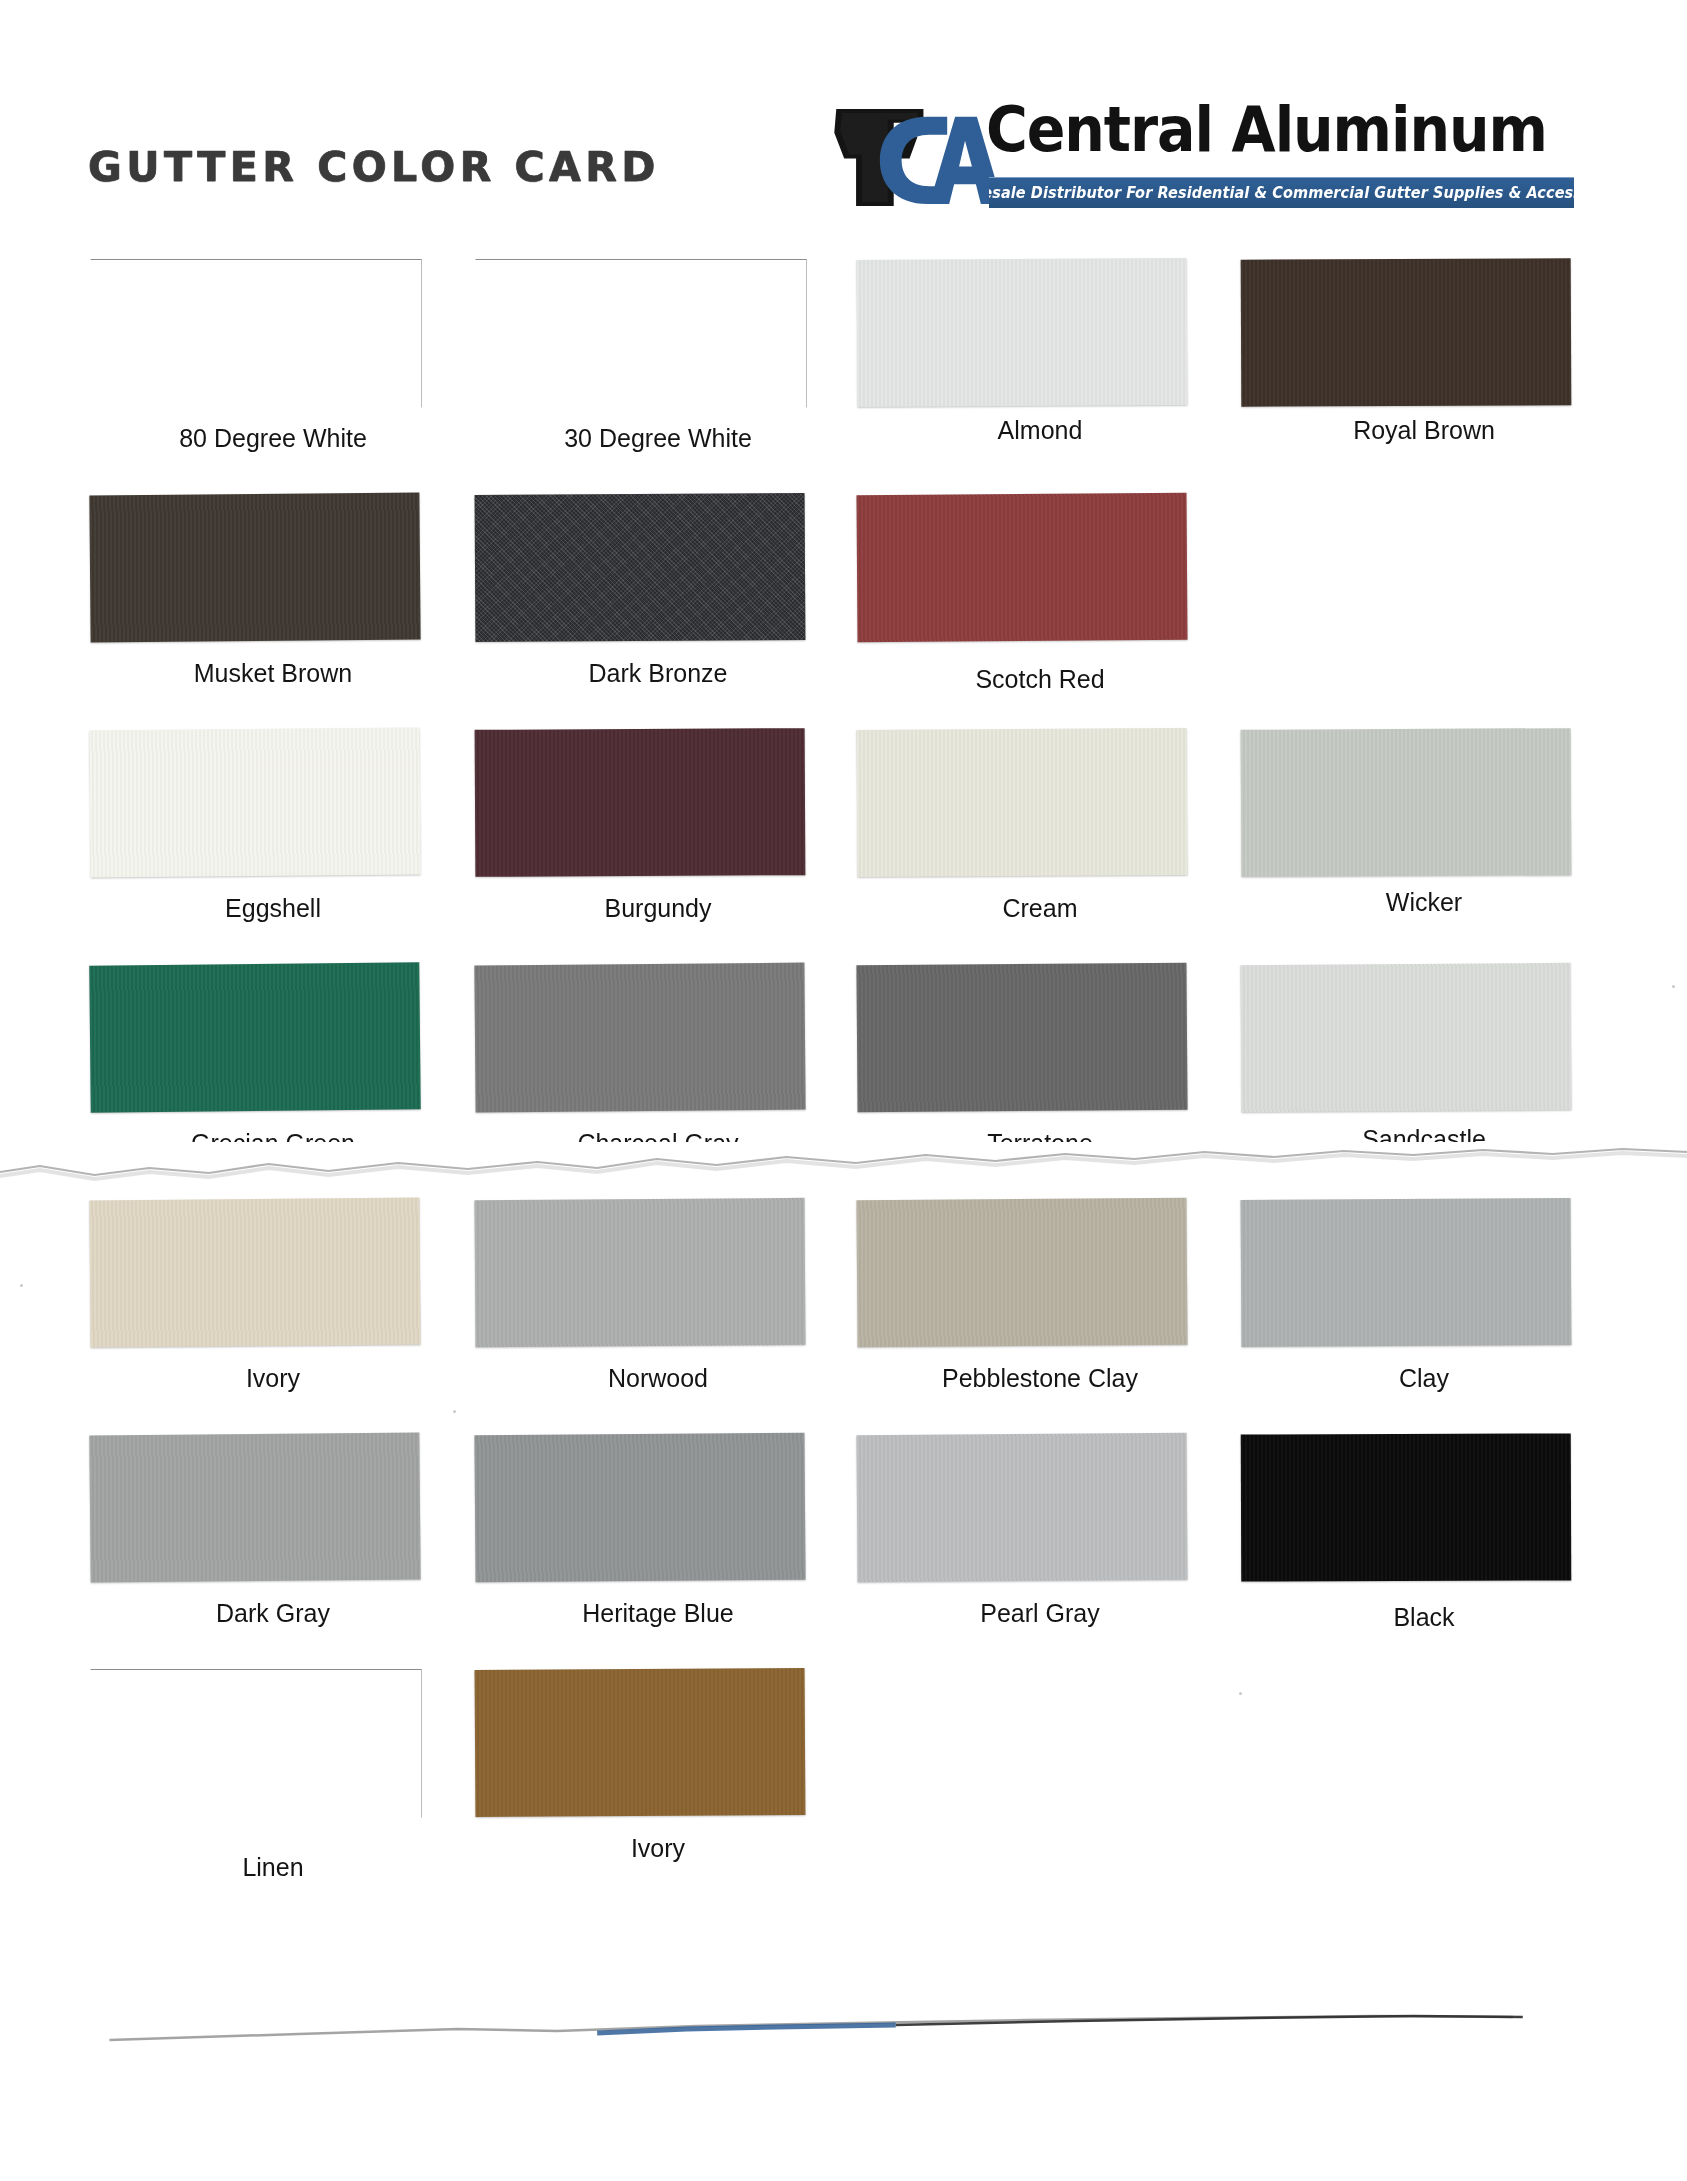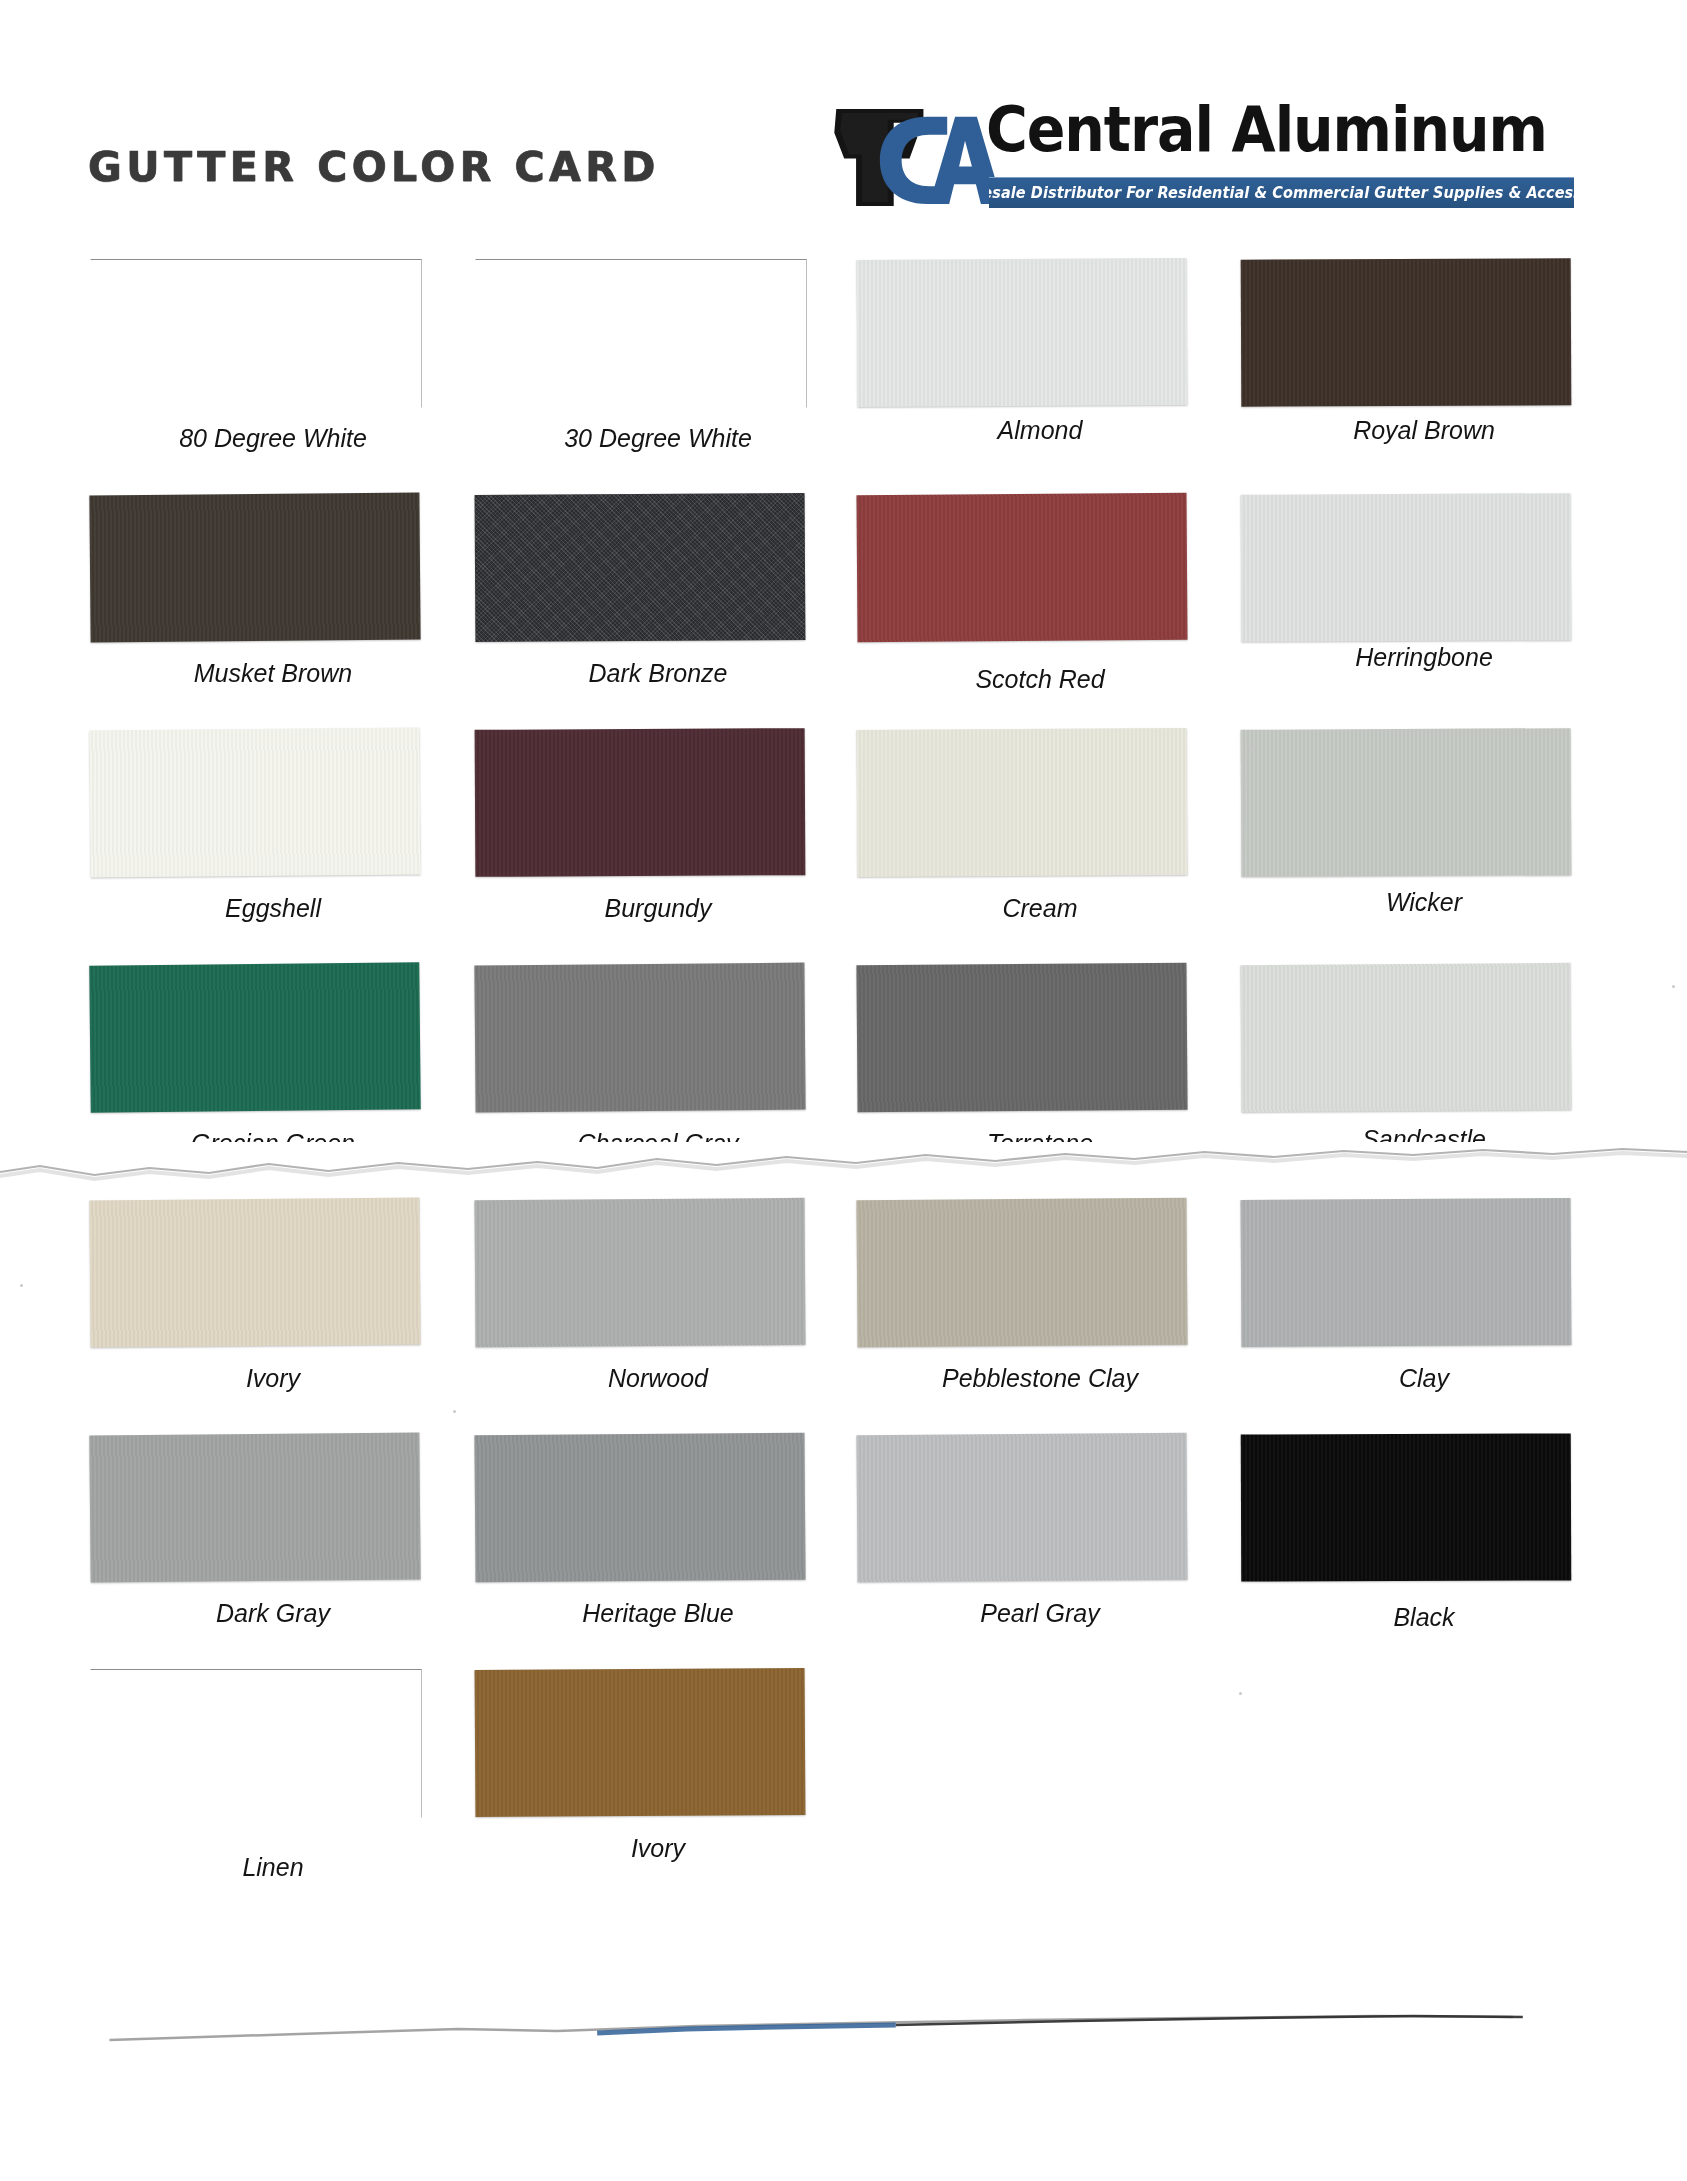--- a/index.html
+++ b/index.html
@@ -100,21 +100,20 @@
     font-family: "DejaVu Sans", sans-serif;
     transform: scaleX(0.94);
   }
 
   
   #grid {
     position: absolute;
     left: 0;
     top: 249px;
     width: 1420px;
-    font-style: italic;
   }
   .row {
     position: relative;
     display: flex;
     height: 235px;
   }
   .cell {
     position: relative;
     width: 390px;
     flex: 0 0 390px;
@@ -314,26 +313,20 @@
           <div class="chip textured" style="background: rgb(52, 53, 56);"></div>
         </div>
         <div class="chip-label">Dark Bronze</div>
       </div>
       <div class="cell c2">
         <div class="chip-wrap">
           <div class="chip painted" style="background: rgb(141, 60, 60);"></div>
         </div>
         <div class="chip-label">Scotch Red</div>
       </div>
-      <div class="cell c3">
-        <div class="chip-wrap">
-          <div class="chip painted" style="background: rgb(224, 226, 226);"></div>
-        </div>
-        <div class="chip-label">Herringbone</div>
-      </div>
     </div>
 
     <div class="row r2">
       <div class="cell c0">
         <div class="chip-wrap">
           <div class="chip painted" style="background: rgb(245, 245, 238);"></div>
         </div>
         <div class="chip-label">Eggshell</div>
       </div>
       <div class="cell c1">

